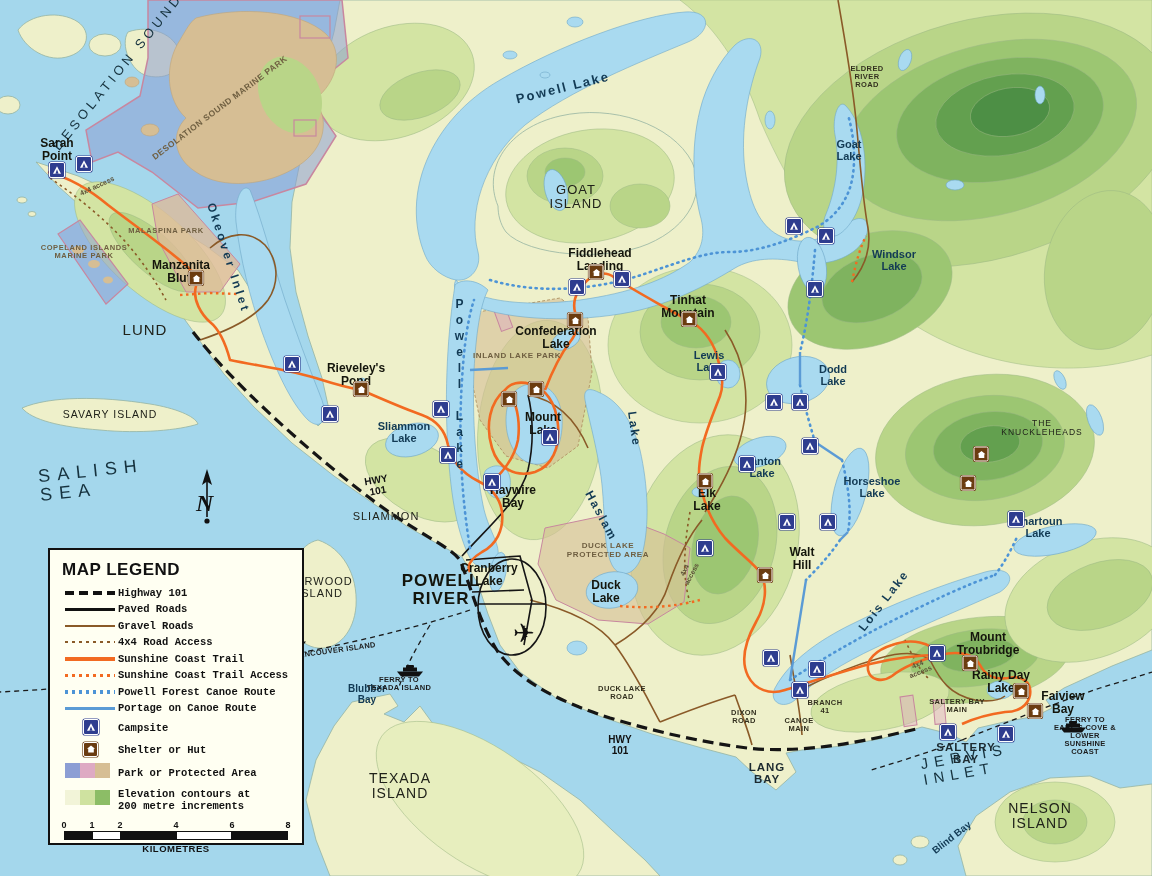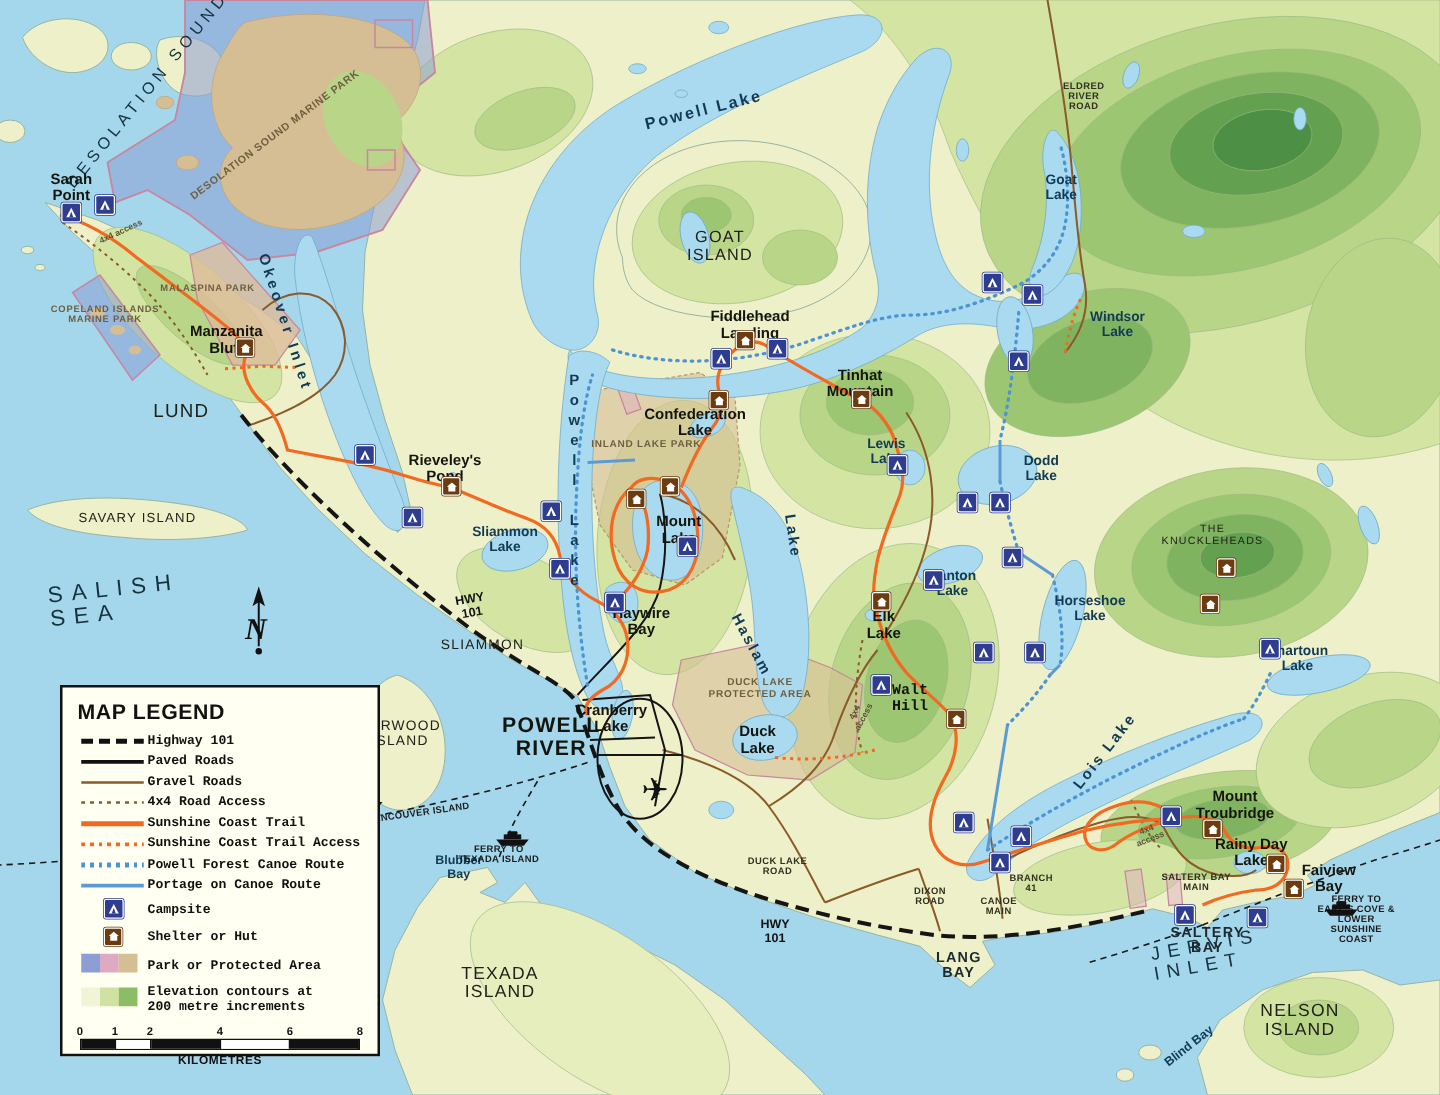--- a/index.html
+++ b/index.html
@@ -295,32 +295,32 @@
       <div class="lbl place" style="left: 600px; top: 260px; transform: translate(-50%, -50%) rotate(0deg);">Fiddlehead
 Landing</div>
       <div class="lbl place" style="left: 57px; top: 150px; transform: translate(-50%, -50%) rotate(0deg);">Sarah
 Point</div>
       <div class="lbl place" style="left: 181px; top: 272px; transform: translate(-50%, -50%) rotate(0deg);">Manzanita
 Bluff</div>
       <div class="lbl place" style="left: 356px; top: 375px; transform: translate(-50%, -50%) rotate(0deg);">Rieveley's
 Pond</div>
       <div class="lbl place" style="left: 688px; top: 307px; transform: translate(-50%, -50%) rotate(0deg);">Tinhat
 Mountain</div>
-      <div class="lbl place" style="left: 728px; top: 559px; transform: translate(-50%, -50%) rotate(0deg); font-family: Liberation Mono, monospace;">Walt
+      <div class="lbl place" style="left: 802px; top: 559px; transform: translate(-50%, -50%) rotate(0deg);">Walt
 Hill</div>
       <div class="lbl place" style="left: 988px; top: 644px; transform: translate(-50%, -50%) rotate(0deg);">Mount
 Troubridge</div>
       <div class="lbl water-caps" style="left: 966px; top: 753px; transform: translate(-50%, -50%) rotate(0deg);">SALTERY
 BAY</div>
       <div class="lbl water-caps" style="left: 767px; top: 773px; transform: translate(-50%, -50%) rotate(0deg);">LANG
 BAY</div>
       <div class="lbl water" style="left: 367px; top: 695px; font-size: 10px; transform: translate(-50%, -50%) rotate(0deg);">Blubber
 Bay</div>
       <div class="lbl water" style="left: 952px; top: 838px; font-size: 10px; transform: translate(-50%, -50%) rotate(-38deg);">Blind Bay</div>
-      <div class="lbl land" style="left: 970px; top: 428px; font-size: 8.5px; transform: translate(-50%, -50%) rotate(0deg);">THE
+      <div class="lbl land" style="left: 1042px; top: 428px; font-size: 8.5px; transform: translate(-50%, -50%) rotate(0deg);">THE
 KNUCKLEHEADS</div>
       <div class="lbl land" style="left: 576px; top: 197px; font-size: 13px; transform: translate(-50%, -50%) rotate(0deg);">GOAT
 ISLAND</div>
       <div class="lbl land" style="left: 110px; top: 415px; font-size: 10.5px; transform: translate(-50%, -50%) rotate(0deg);">SAVARY ISLAND</div>
       <div class="lbl land" style="left: 320px; top: 588px; font-size: 11px; transform: translate(-50%, -50%) rotate(0deg);">HARWOOD
 ISLAND</div>
       <div class="lbl land" style="left: 400px; top: 786px; font-size: 14px; transform: translate(-50%, -50%) rotate(0deg);">TEXADA
 ISLAND</div>
       <div class="lbl land" style="left: 1040px; top: 816px; font-size: 14px; transform: translate(-50%, -50%) rotate(0deg);">NELSON
 ISLAND</div>

